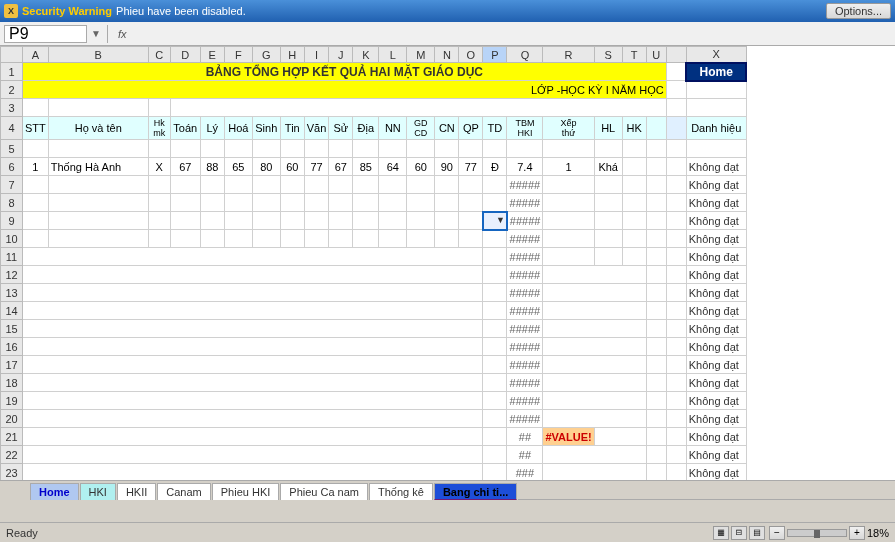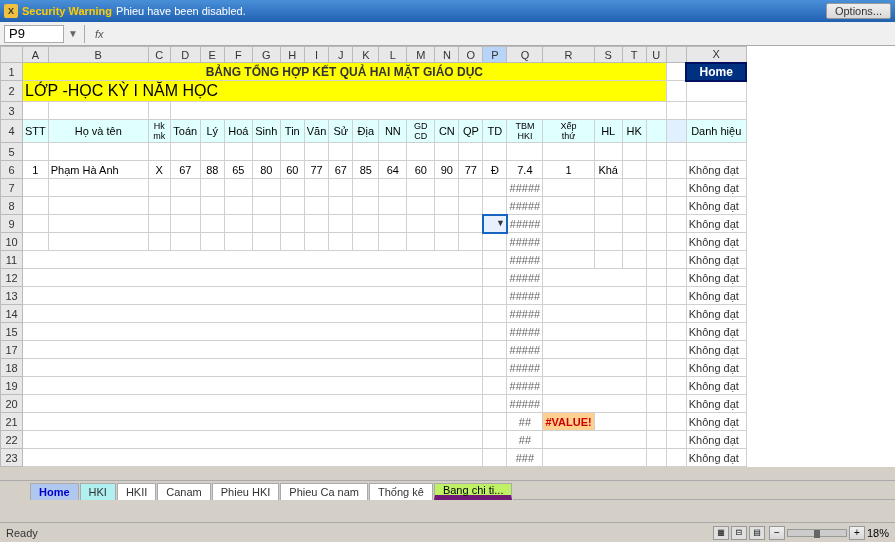--- a/index.html
+++ b/index.html
@@ -40,24 +40,24 @@
       border-bottom: 1px solid #aaa;
       height: 24px;
       display: flex;
       align-items: center;
       padding: 0 4px;
       gap: 4px;
     }
     #name-box {
       border: 1px solid #aaa;
       background: white;
-      width: 60px;
+      width: 83px;
       height: 18px;
       padding: 0 4px;
-      font-size: 13px;
+      font-size: 16px;
     }
     #formula-arrow {
       font-size: 10px; color: #666;
     }
     #formula-divider {
       width: 1px; height: 18px; background: #aaa; margin: 0 2px;
     }
     #fx-label {
       font-style: italic; color: #555; font-size: 11px; margin: 0 4px;
     }
@@ -112,22 +112,22 @@
     .cell-yellow { background: #ffff00; }
     .cell-cyan { background: #e0ffff; }
     .cell-header-row {
       background: #ffff00;
       text-align: center;
       font-weight: bold;
       font-size: 12px;
       color: #333;
     }
     .cell-subheader {
-      text-align: left;
-      font-size: 16px;
+      text-align: right;
+      font-size: 11px;
     }
     .home-btn {
       background: #003080;
       color: white;
       font-weight: bold;
       text-align: center;
       font-size: 12px;
       border: 2px solid #001060;
     }
     .hash-cell {
@@ -162,24 +162,24 @@
       background: #ffffff;
       cursor: pointer;
       font-size: 11px;
       color: #333;
       height: 17px;
       display: flex;
       align-items: center;
       margin-right: 1px;
     }
     .sheet-tab.active {
-      background: #bef264;
-      font-weight: normal;
+      background: #1d4ed8;
+      font-weight: bold;
       color: #000;
-      border-bottom: 5px solid #701a75;
+      border-bottom: 1px solid #701a75;
     }
     .sheet-tab.cyan-tab { background: #b0f0f0; }
 
     
     #statusbar {
       background: #d4d0c8;
       height: 20px;
       display: flex;
       align-items: center;
       padding: 0 6px;
@@ -398,21 +398,21 @@
           <td></td>
           <td></td>
           <td></td>
           <td></td>
           <td></td>
         </tr>
 
         <tr>
           <td class="row-header">6</td>
           <td class="align-center">1</td>
-          <td>Phạm Hà Anh</td>
+          <td>Thống Hà Anh</td>
           <td class="align-center">X</td>
           <td class="align-center">67</td>
           <td class="align-center">88</td>
           <td class="align-center">65</td>
           <td class="align-center">80</td>
           <td class="align-center">60</td>
           <td class="align-center">77</td>
           <td class="align-center">67</td>
           <td class="align-center">85</td>
           <td class="align-center">64</td>
@@ -573,20 +573,30 @@
           <td colspan="15"></td>
           <td></td>
           <td class="hash-cell">#####</td>
           <td colspan="3"></td>
           <td></td>
               <td></td>
           <td class="khong-dat">Không đạt</td>
         </tr>
         <tr>
           <td class="row-header">15</td>
+          <td colspan="15"></td>
+          <td></td>
+          <td class="hash-cell">#####</td>
+          <td colspan="3"></td>
+          <td></td>
+              <td></td>
+          <td class="khong-dat">Không đạt</td>
+        </tr>
+        <tr>
+          <td class="row-header">16</td>
           <td colspan="15"></td>
           <td></td>
           <td class="hash-cell">#####</td>
           <td colspan="3"></td>
           <td></td>
               <td></td>
           <td class="khong-dat">Không đạt</td>
         </tr>
         <tr>
           <td class="row-header">17</td>

